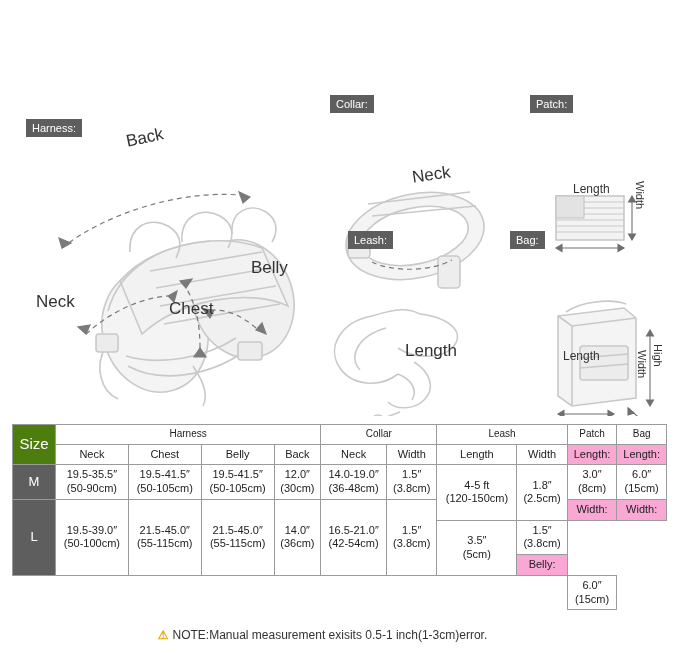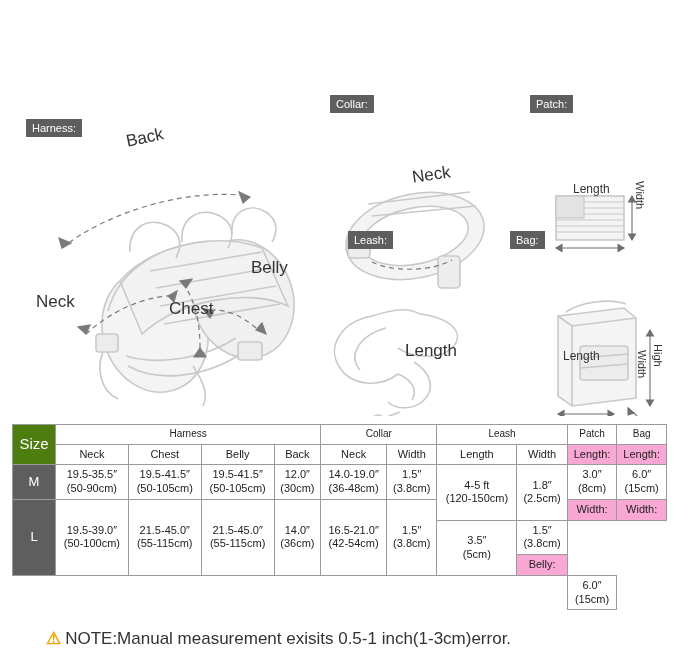--- a/index.html
+++ b/index.html
@@ -115,22 +115,23 @@
   }
   .subhdr {
     background: #f9a8d4;
     margin-left: 31px;
   }
   .note {
     position: absolute;
     left: 0; top: 628px;
     width: 557px;
     text-align: center;
-    font-size: 17px;
+    font-size: 12px;
     color: #333;
+    padding-left: 44px;
   }
   .note .warn {
     color: #f0a500;
     font-weight: bold;
     margin-right: 4px;
   }
 </style>
 </head>
 <body>
 

